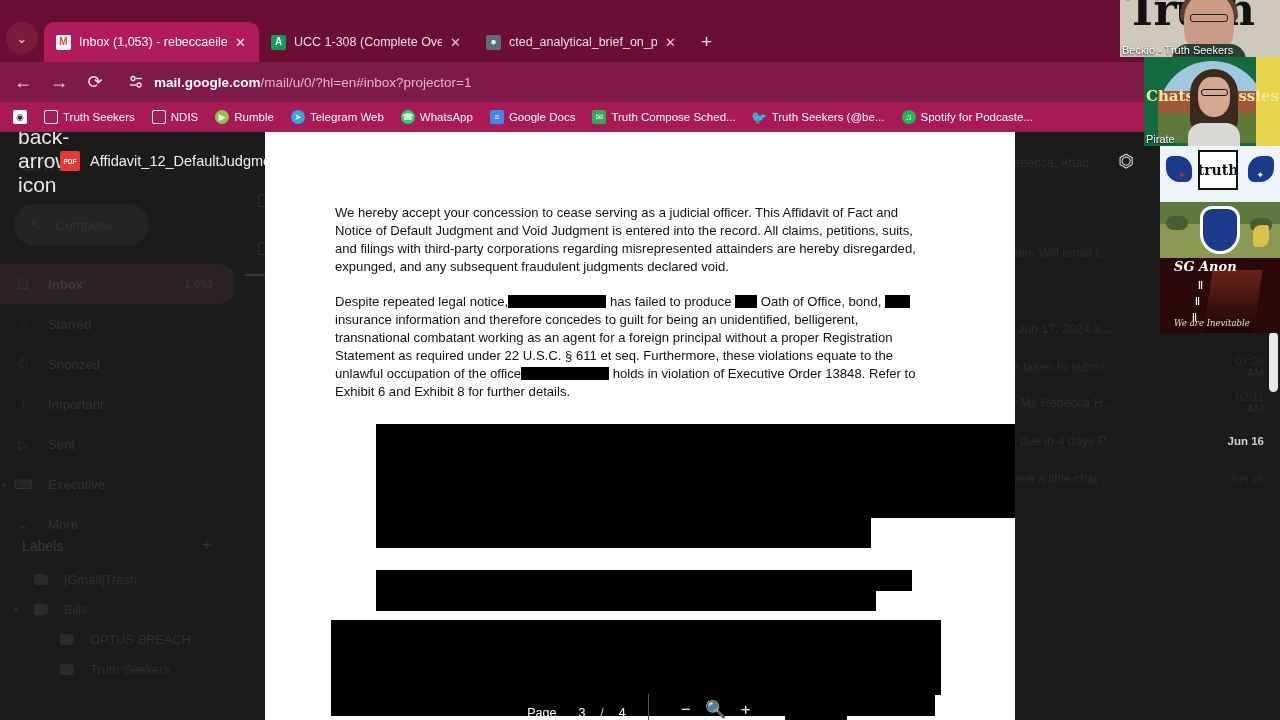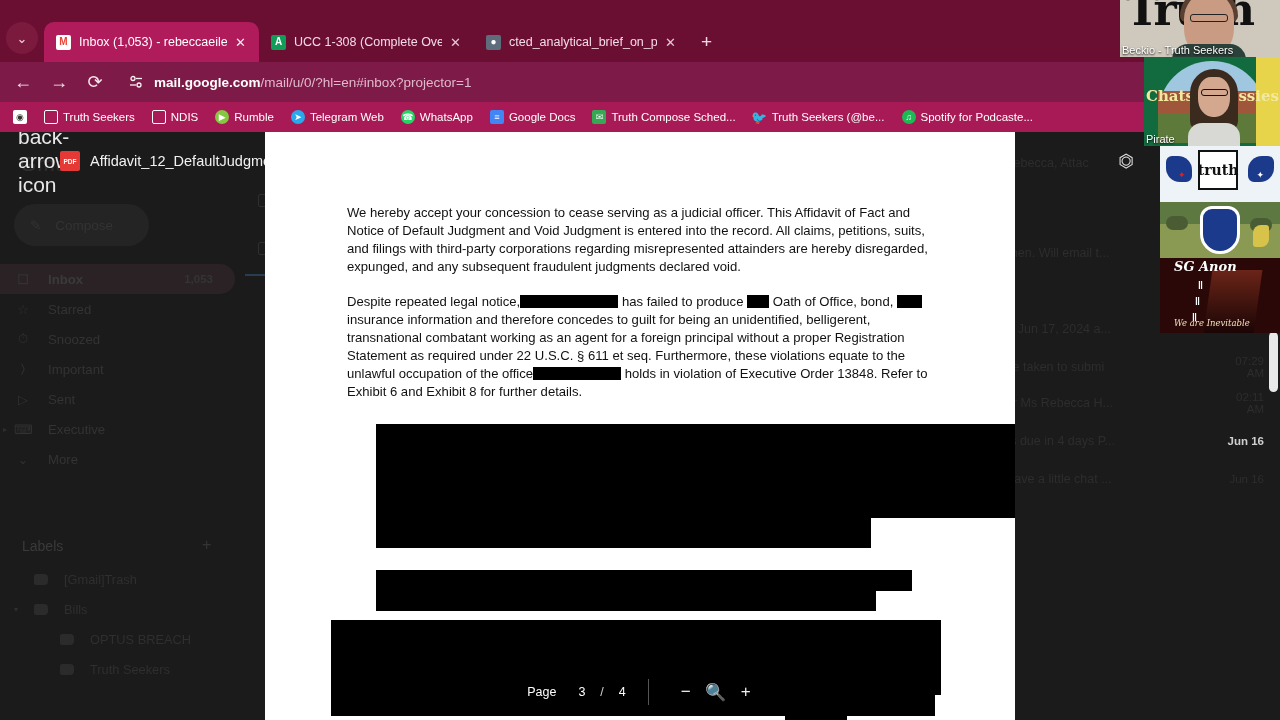--- a/index.html
+++ b/index.html
@@ -67,21 +67,21 @@
 
   .gm-sidebar { position:absolute; left:0; top:0; width:250px; bottom:0; color:#2e2e2e; }
   .gm-logo { position:absolute; left:20px; top:20px; font-size:21px; color:#303030; letter-spacing:1px; }
   .compose {
     position:absolute; left:14px; top:72px; width:135px; height:42px;
     background:#242424; border-radius:21px; display:flex; align-items:center; gap:14px; padding-left:16px;
     color:#333; font-size:13.5px;
   }
   .nav-list { position:absolute; left:0; top:132px; width:235px; }
   .nav-row {
-    display:flex; align-items:center; height:30px; padding-left:14px; gap:16px;
+    display:flex; align-items:center; height:40px; padding-left:14px; gap:16px;
     font-size:13.2px; color:#333; position:relative;
   }
   .nav-row.sel { background:#2a2225; border-radius:0 15px 15px 0; color:#3a3a3a; font-weight:bold; }
   .nav-row .ni { width:18px; text-align:center; font-size:13px; color:#323232; }
   .nav-row .nl { flex:1 1 auto; }
   .nav-row .nc { margin-right:22px; font-size:11.5px; color:#343434; }
   .nav-row .caret { position:absolute; left:3px; font-size:8px; color:#2f2f2f; }
 
   .labels-hdr { position:absolute; left:22px; top:406px; font-size:14px; color:#3a3a3a; }
   .labels-plus { position:absolute; left:202px; top:404px; font-size:16px; color:#343434; }
@@ -116,29 +116,29 @@
     position:absolute; left:0; right:0; top:0; height:58px;
     display:flex; align-items:center; justify-content:center; gap:7px;
     color:#fff; font-size:14.5px;
   }
   .pdf-print { position:absolute; right:146px; top:18px; font-size:18px; color:#dcdcdc; }
 
   .pdf-page {
     position:absolute; left:265px; top:0; width:750px; bottom:0;
     background:#ffffff; color:#111; overflow:hidden;
   }
-  .doc-body { position:absolute; left:82px; top:72px; width:600px; }
+  .doc-body { position:absolute; left:70px; top:72px; width:600px; }
   .doc-p { font-size:13.1px; line-height:18px; color:#111; margin-bottom:17px; text-align:left; }
   .redact { display:inline-block; background:#000; vertical-align:-2px; height:13px; }
 
   .blk { position:absolute; background:#000; }
 
   .pdf-bottombar {
     position:absolute; left:0; right:0; bottom:0; height:56px;
-    display:flex; align-items:center; justify-content:center; gap:0;
+    display:flex; align-items:flex-end; justify-content:center; gap:0;
     color:#fff;
     margin-left:8px;
   }
   .pb-label { font-size:12.5px; }
   .pb-num { font-size:12.5px; margin-left:22px; }
   .pb-sl { font-size:12.5px; margin-left:15px; color:#cfcfcf; }
   .pb-tot { font-size:12.5px; margin-left:15px; }
   .pb-div { width:1px; height:26px; background:#555; margin:0 22px; }
   .pb-btn { font-size:17px; width:30px; text-align:center; color:#f0f0f0; }
 

